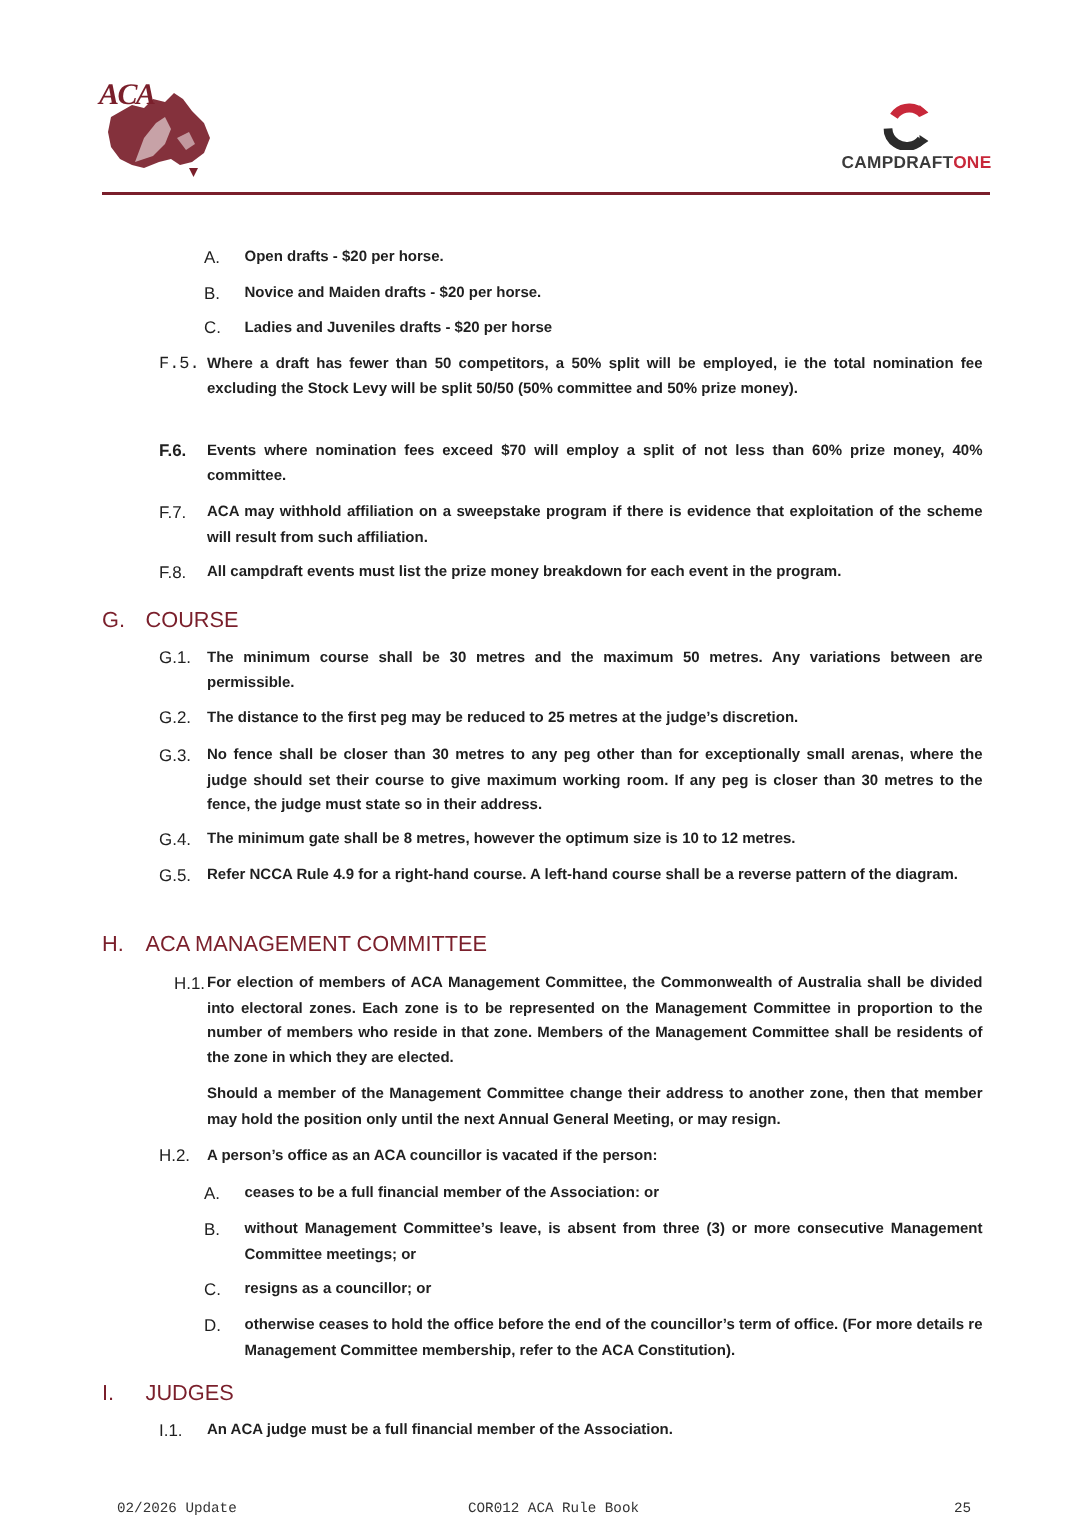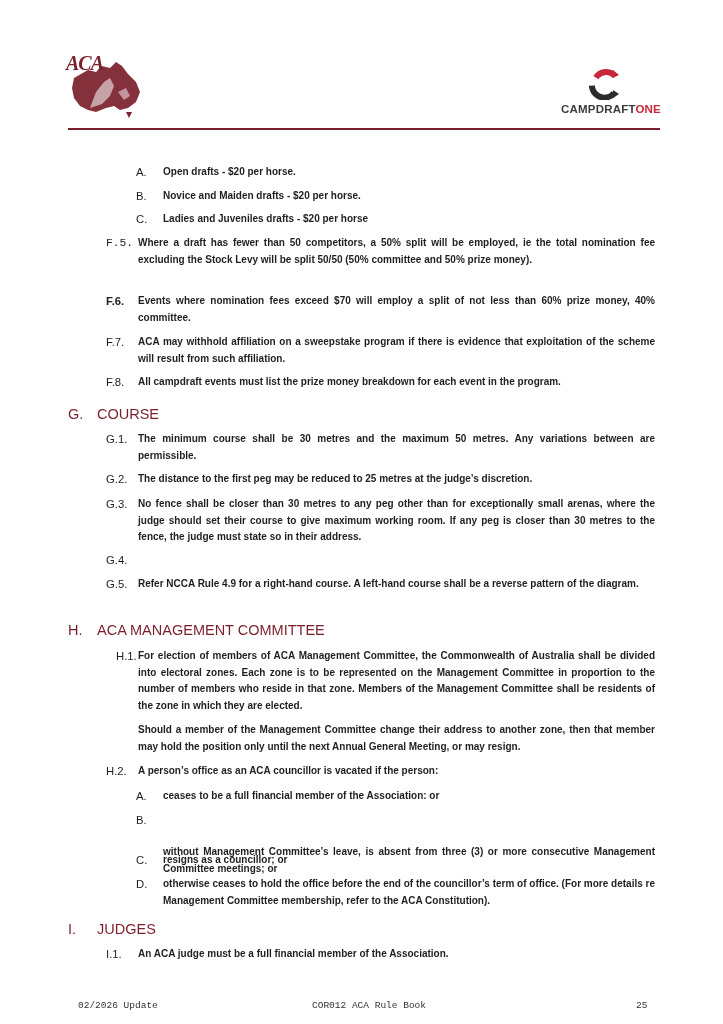--- a/index.html
+++ b/index.html
@@ -73,37 +73,38 @@
   <div class="sec-letter" style="left:68px; top:389px;">G.</div>
   <div class="sec-title" style="left:97px; top:389px;">COURSE</div>
 
   <div class="num" style="left:106px; top:415px;">G.1.</div>
   <div class="txt" style="left:138px; top:415px; width:517px;">The minimum course shall be 30 metres and the maximum 50 metres. Any variations between are permissible.</div>
   <div class="num" style="left:106px; top:455px;">G.2.</div>
   <div class="txt" style="left:138px; top:455px; width:517px;">The distance to the first peg may be reduced to 25 metres at the judge’s discretion.</div>
   <div class="num" style="left:106px; top:480px;">G.3.</div>
   <div class="txt" style="left:138px; top:480px; width:517px;">No fence shall be closer than 30 metres to any peg other than for exceptionally small arenas, where the judge should set their course to give maximum working room. If any peg is closer than 30 metres to the fence, the judge must state so in their address.</div>
   <div class="num" style="left:106px; top:536px;text-align:right;">G.4.</div>
+  <div class="txt" style="left:138px; top:536px; width:517px;">The minimum gate shall be 8 metres, however the optimum size is 10 to 12 metres.</div>
   <div class="num" style="left:106px; top:560px;">G.5.</div>
   <div class="txt" style="left:138px; top:560px; width:517px;">Refer NCCA Rule 4.9 for a right-hand course. A left-hand course shall be a reverse pattern of the diagram.</div>
 
   <div class="sec-letter" style="left:68px; top:605px;">H.</div>
   <div class="sec-title" style="left:97px; top:605px;">ACA MANAGEMENT COMMITTEE</div>
 
   <div class="num" style="left:106px; top:632px;margin-left:10px;">H.1.</div>
   <div class="txt" style="left:138px; top:632px; width:517px;">For election of members of ACA Management Committee, the Commonwealth of Australia shall be divided into electoral zones. Each zone is to be represented on the Management Committee in proportion to the number of members who reside in that zone. Members of the Management Committee shall be residents of the zone in which they are elected.</div>
   <div class="txt" style="left:138px; top:706px; width:517px;">Should a member of the Management Committee change their address to another zone, then that member may hold the position only until the next Annual General Meeting, or may resign.</div>
 
   <div class="num" style="left:106px; top:747px;">H.2.</div>
   <div class="txt" style="left:138px; top:747px; width:517px;">A person’s office as an ACA councillor is vacated if the person:</div>
 
   <div class="num" style="left:136px; top:772px;">A.</div>
   <div class="txt" style="left:163px; top:772px; width:492px;">ceases to be a full financial member of the Association: or</div>
   <div class="num" style="left:136px; top:796px;">B.</div>
-  <div class="txt" style="left:163px; top:796px; width:492px;margin-top:32px;">without Management Committee’s leave, is absent from three (3) or more consecutive Management Committee meetings; or</div>
+  <div class="txt" style="left:163px; top:796px; width:492px;">without Management Committee’s leave, is absent from three (3) or more consecutive Management Committee meetings; or</div>
   <div class="num" style="left:136px; top:836px;">C.</div>
   <div class="txt" style="left:163px; top:836px; width:492px;">resigns as a councillor; or</div>
   <div class="num" style="left:136px; top:860px;">D.</div>
   <div class="txt" style="left:163px; top:860px; width:492px;">otherwise ceases to hold the office before the end of the councillor’s term of office. (For more details re Management Committee membership, refer to the ACA Constitution).</div>
 
   <div class="sec-letter" style="left:68px; top:904px;">I.</div>
   <div class="sec-title" style="left:97px; top:904px;">JUDGES</div>
 
   <div class="num" style="left:106px; top:930px;">I.1.</div>
   <div class="txt" style="left:138px; top:930px; width:517px;">An ACA judge must be a full financial member of the Association.</div>

